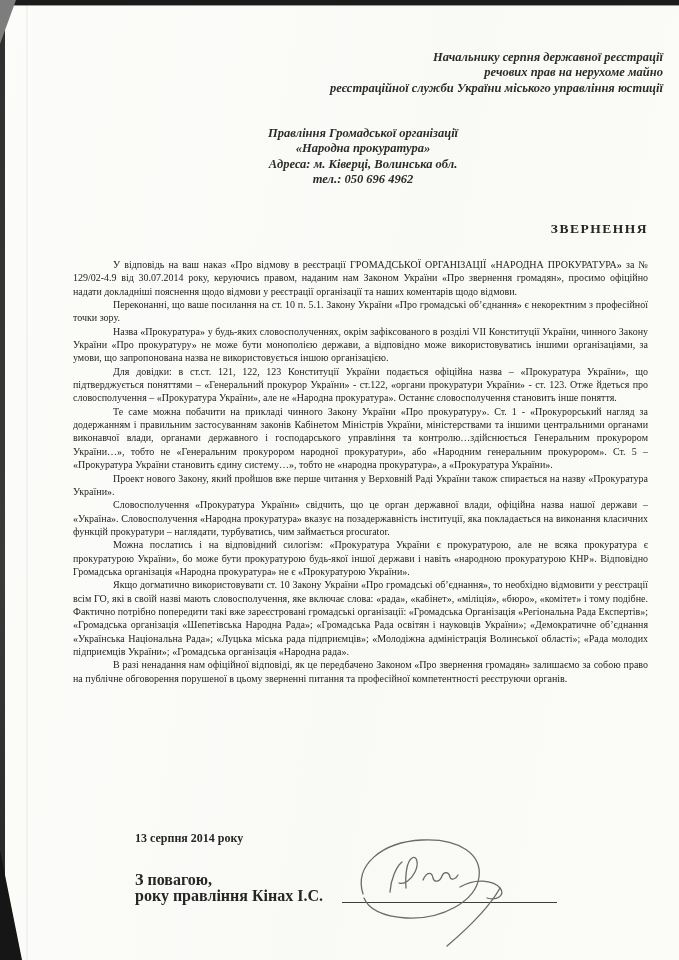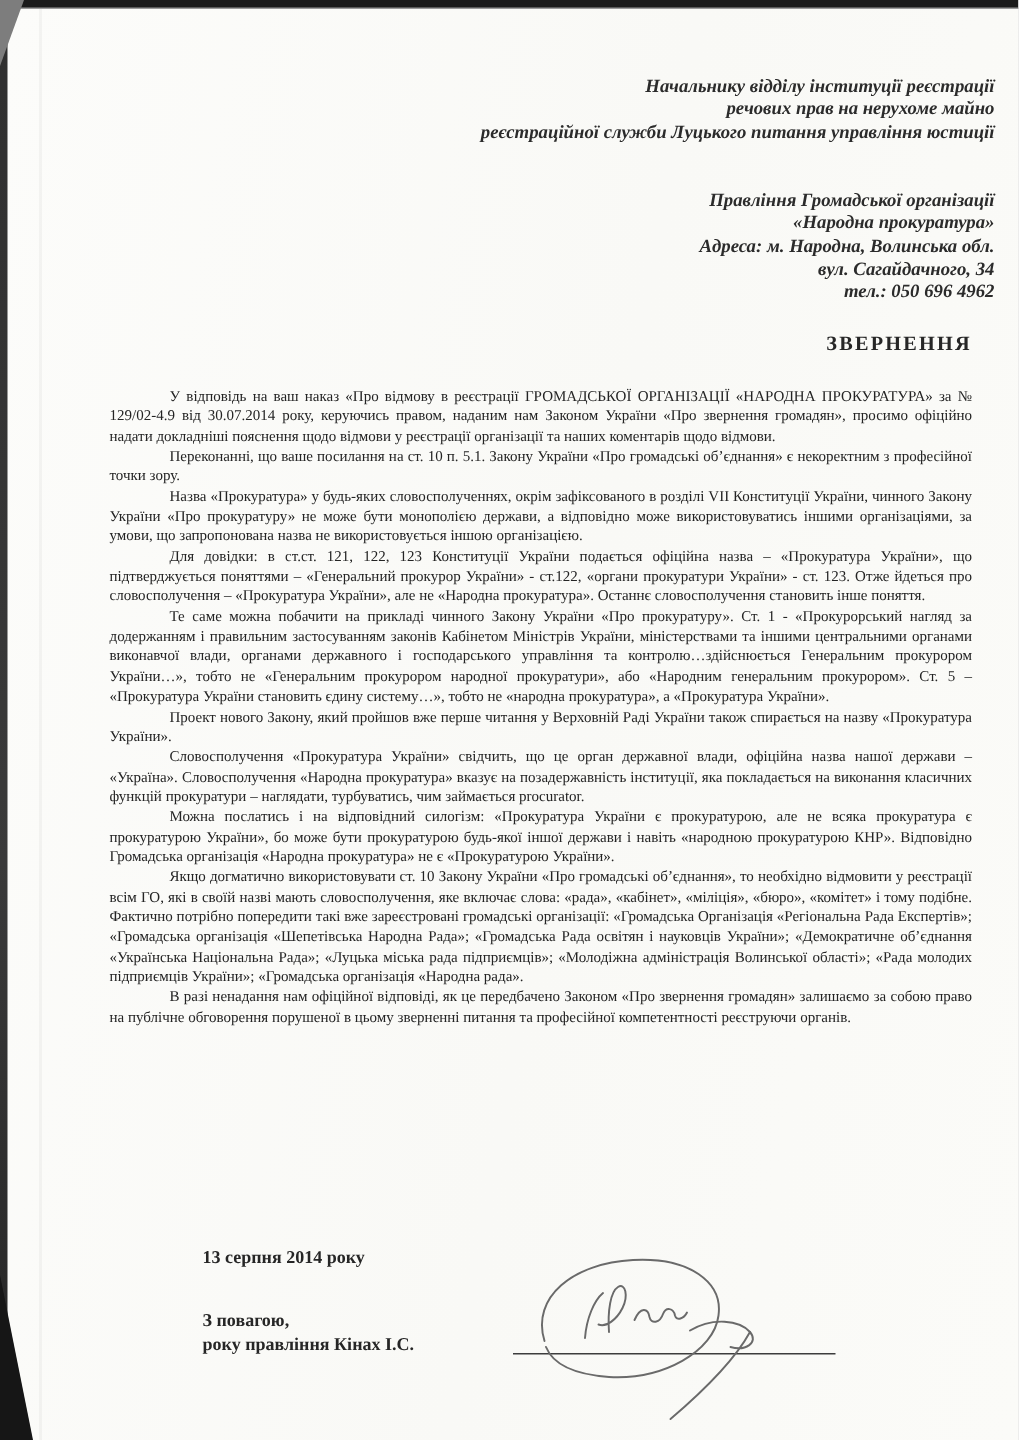--- a/index.html
+++ b/index.html
@@ -20,60 +20,59 @@
   .crease { position:absolute; top:0; left:26px; width:2px; height:960px;
     background:rgba(110,110,110,0.06); }
 
   
   .recipient, .sender {
     position:absolute; right:16px; width:600px; text-align:right;
     font-weight:bold; font-style:italic; font-size:12.5px; line-height:15.3px;
     color:#2b2b2b;
   }
   .recipient { top:50px; }
-  .sender { top:126px; }
+  .sender { top:126px;text-align:center; }
 
   .title { position:absolute; top:221px; left:73px; width:575px;
     text-align:right; font-weight:bold; font-size:13.5px; letter-spacing:1.5px; }
 
   .body { position:absolute; top:258px; left:73px; width:575px;
     font-size:10px; line-height:13.35px; text-align:justify; color:#242424; }
   .body p { margin:0; text-indent:40px; }
 
   .date-line { position:absolute; left:135px; top:831px;
     font-weight:bold; font-size:12px; }
   .signoff { position:absolute; left:135px; top:872px;
-    font-weight:bold; font-size:12px; line-height:16px; }
+    font-weight:bold; font-size:16px; line-height:16px; }
 
   .sig-line { position:absolute; left:342px; top:902px; width:215px; height:1px;
     background:#3d3d3d; }
   .signature { position:absolute; left:330px; top:831px; }
 </style>
 </head>
 <body>
 
 <div class="page">
 
   <div class="crease"></div>
   <div class="edge-top"></div>
   <div class="edge-left"></div>
   <div class="corner-tl"></div>
   <div class="corner-bl"></div>
 
   <div class="recipient">
-    <div>Начальнику відділу інституції реєстрації</div>
+    <div>Начальнику серпня державної реєстрації</div>
     <div>речових прав на нерухоме майно</div>
-    <div>реєстраційної служби Луцького питання управління юстиції</div>
+    <div>реєстраційної служби України міського управління юстиції</div>
   </div>
 
   <div class="sender">
     <div>Правління Громадської організації</div>
     <div>«Народна прокуратура»</div>
-    <div>Адреса: м. Народна, Волинська обл.</div>
-    <div>вул. Сагайдачного, 34</div>
+    <div>Адреса: м. Ківерці, Волинська обл.</div>
     <div>тел.: 050 696 4962</div>
   </div>
 
   <div class="title">ЗВЕРНЕННЯ</div>
 
   <div class="body">
     <p>У відповідь на ваш наказ «Про відмову в реєстрації ГРОМАДСЬКОЇ ОРГАНІЗАЦІЇ «НАРОДНА ПРОКУРАТУРА» за № 129/02-4.9 від 30.07.2014 року, керуючись правом, наданим нам Законом України «Про звернення громадян», просимо офіційно надати докладніші пояснення щодо відмови у реєстрації організації та наших коментарів щодо відмови.</p>
     <p>Переконанні, що ваше посилання на ст. 10 п. 5.1. Закону України «Про громадські об’єднання» є некоректним з професійної точки зору.</p>
     <p>Назва «Прокуратура» у будь-яких словосполученнях, окрім зафіксованого в розділі VII Конституції України, чинного Закону України «Про прокуратуру» не може бути монополією держави, а відповідно може використовуватись іншими організаціями, за умови, що запропонована назва не використовується іншою організацією.</p>
     <p>Для довідки: в ст.ст. 121, 122, 123 Конституції України подається офіційна назва – «Прокуратура України», що підтверджується поняттями – «Генеральний прокурор України» - ст.122, «органи прокуратури України» - ст. 123. Отже йдеться про словосполучення – «Прокуратура України», але не «Народна прокуратура». Останнє словосполучення становить інше поняття.</p>

